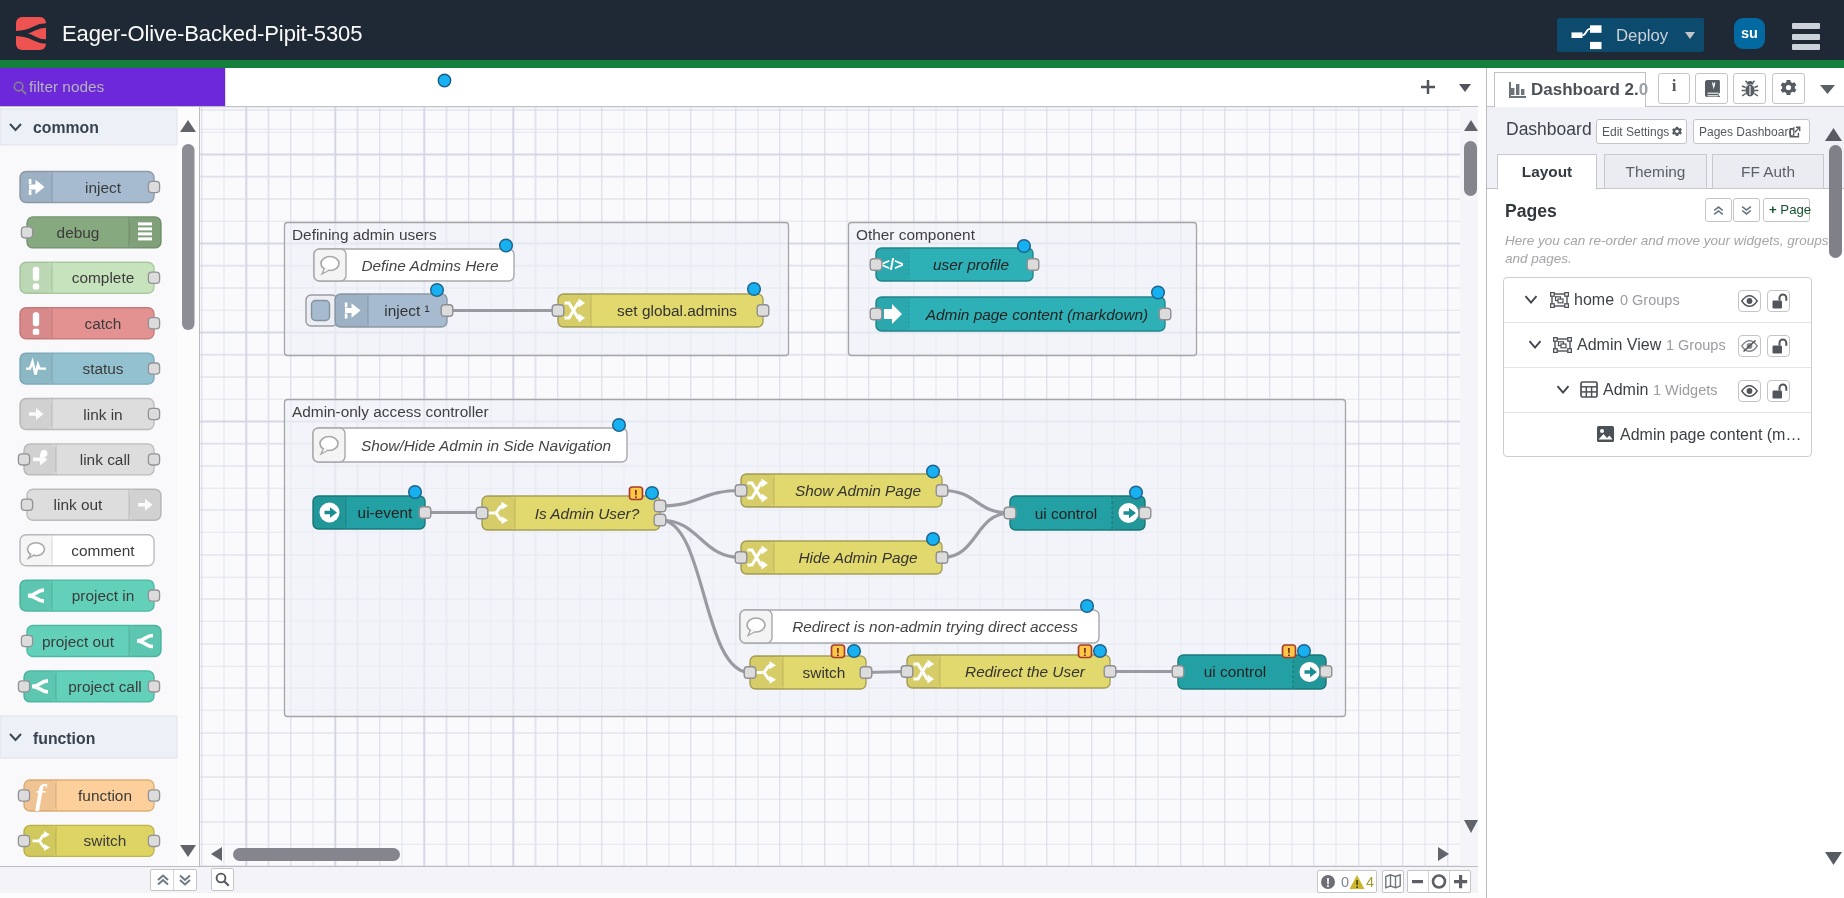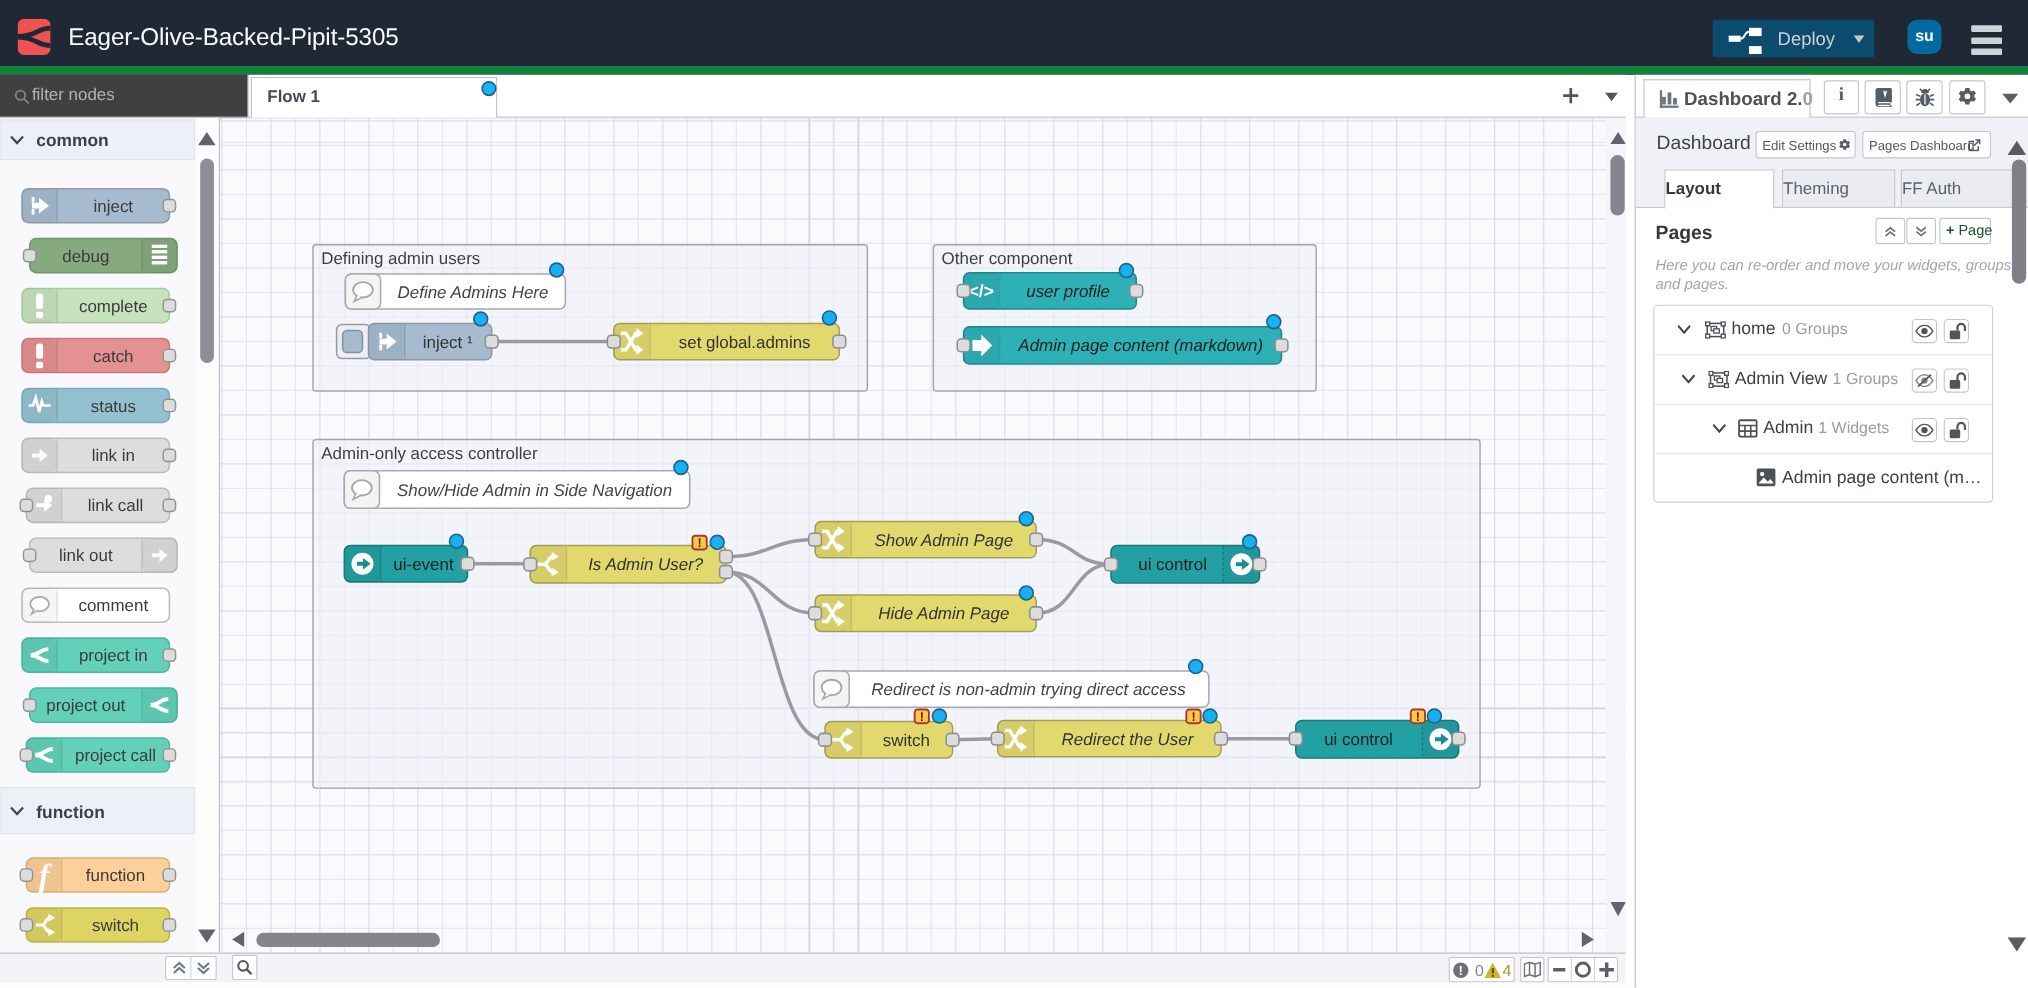--- a/index.html
+++ b/index.html
@@ -9,21 +9,21 @@
 
   
   #header { position:absolute; left:0; top:0; width:1844px; height:68px; background:#1f2936; border-bottom:8px solid #15803d; }
   #title { position:absolute; left:62px; top:21px; font-size:22px; color:#fbfbfb; letter-spacing:-0.1px; }
   #deploy { position:absolute; left:1557px; top:18px; width:147px; height:34px; background:#0c4a6e; border-radius:2px; }
   #deploy .dtext { position:absolute; left:59px; top:7.5px; font-size:16.8px; color:#ccd2d7; }
   #avatar { position:absolute; left:1734px; top:18px; width:31px; height:31px; background:#0369a1; border-radius:9px; color:#fff; font-size:14.5px; font-weight:bold; text-align:center; line-height:31px; }
   .hbar { position:absolute; left:1792px; width:28px; height:6px; background:#ccd2d9; border-radius:1px; }
 
   
-  #filterrow { position:absolute; left:0; top:68px; width:226px; height:39px; background:#404040; border-right:1px solid #d9d9de; }
+  #filterrow { position:absolute; left:0; top:68px; width:226px; height:39px; background:#6d28d9; border-right:1px solid #d9d9de; }
   #filtertext { position:absolute; left:29px; top:10px; font-size:15.4px; color:#b4b4b8; }
   #palette { position:absolute; left:0; top:107px; width:177px; height:759px; background:#f9f9fb; }
   #palgutter { position:absolute; left:177px; top:107px; width:22px; height:759px; background:#fcfcfd; }
   #palborder { position:absolute; left:199px; top:107px; width:1px; height:759px; background:#bcbcc0; }
 
   
   #tabbar { position:absolute; left:226px; top:68px; width:1252px; height:39px; background:#fff; }
   #tabbar-border { position:absolute; left:0px; top:106px; width:1478px; height:1px; background:#c2c2c6; }
   #flowtab { position:absolute; left:228px; top:70px; width:224px; height:37px; background:#fff; border:1px solid #c2c2c6; border-bottom:none; }
   #flowtab span { position:absolute; left:14px; top:9px; font-size:15.4px; font-weight:bold; color:#444b54; }
@@ -45,21 +45,21 @@
   #footer { position:absolute; left:0; top:866px; width:1478px; height:27px; background:#f4f4f8; border-top:1px solid #bdbdc1; }
   #bottomstrip { position:absolute; left:0; top:893px; width:1844px; height:5px; background:#fdfdfe; }
   .fbox { position:absolute; background:#fff; border:1px solid #c5c5c9; border-radius:2px; }
 
   
   #sidebar { position:absolute; left:1486px; top:68px; width:358px; height:830px; background:#fff; border-left:1px solid #bcbcc0; }
   #sb-tabstrip-border { position:absolute; left:1487px; top:106px; width:357px; height:1px; background:#c2c2c6; }
   #sb-dash { position:absolute; left:1487px; top:107px; width:357px; height:82px; background:#f0f1f6; border-bottom:1px solid #c2c2c6; }
   #dashtab { position:absolute; left:1494px; top:72px; width:152px; height:35px; background:#fff; border:1px solid #c2c2c6; border-bottom:none; }
   .sbtn { position:absolute; background:#fff; border:1px solid #c5c5c9; border-radius:3px; }
-  .sbtab { position:absolute; top:154px; height:35px; border:1px solid #c9c9cd; background:#eaecf2; font-size:15.4px; color:#5b6168; line-height:33px;margin-left:16px; }
+  .sbtab { position:absolute; top:154px; height:35px; border:1px solid #c9c9cd; background:#eaecf2; font-size:15.4px; color:#5b6168; text-align:center; line-height:33px; }
   #sbtab-layout { left:1497px; width:100px; background:#fff; border-bottom:1px solid #fff; height:36px; color:#333a42; font-weight:bold; z-index:3; }
   #sbtab-theming { left:1604px; width:103px; }
   #sbtab-ffauth { left:1712px; width:112px; }
 </style>
 </head>
 <body>
 <div id="app">
 
   <div id="header">
     <svg class="abs" style="left:16px;top:17px" width="30" height="33" viewBox="0 0 30 33">
@@ -329,23 +329,20 @@
 
   <div id="filterrow">
     <svg class="abs" style="left:13px;top:13px" width="14" height="14" viewBox="0 0 15 15">
       <circle cx="6" cy="6" r="4.6" fill="none" stroke="#85858a" stroke-width="1.7"></circle>
       <line x1="9.5" y1="9.5" x2="14" y2="14" stroke="#85858a" stroke-width="1.7"></line>
     </svg>
     <div id="filtertext">filter nodes</div>
   </div>
   <div id="tabbar"></div>
   <div id="tabbar-border"></div>
-  <div id="flowtab">
-      <span>Flow 1</span>
-    </div>
   <svg class="abs" style="left:437px;top:73px" width="15" height="15">
       <circle cx="7.5" cy="7.5" r="6.2" fill="#18b1f2" stroke="#1c5c80" stroke-width="1.4"></circle>
     </svg>
   <svg class="abs" style="left:1421px;top:80px" width="14" height="14" viewBox="0 0 17 17">
       <path d="M7 0 h3 v7 h7 v3 h-7 v7 h-3 v-7 h-7 v-3 h7 z" fill="#50555b"></path>
     </svg>
   <svg class="abs" style="left:1459px;top:84px" width="12" height="8">
       <path d="M0 0 L12 0 6 8 Z" fill="#50555b"></path>
     </svg>
 

